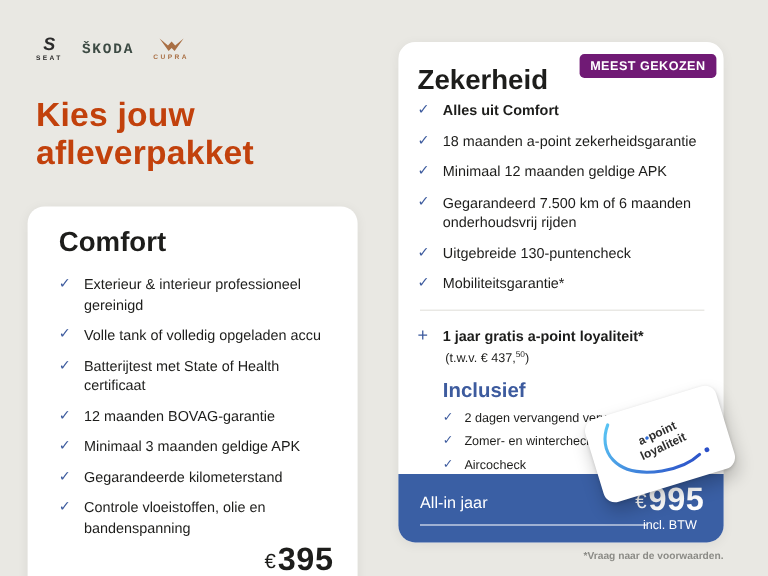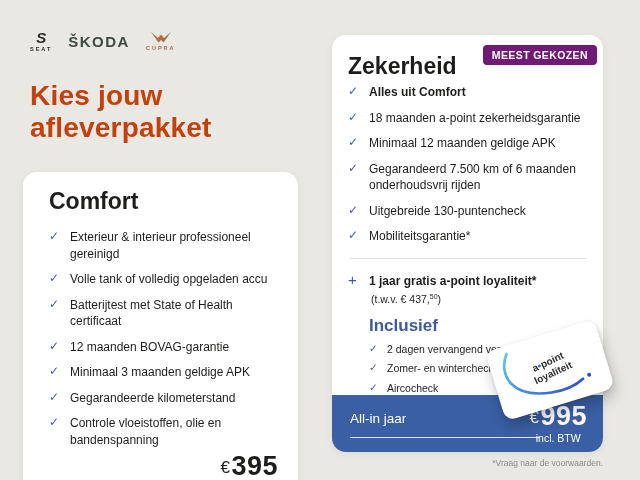--- a/index.html
+++ b/index.html
@@ -10,21 +10,21 @@
     color: #1D1D1B;
     position: relative;
   }
   .stage { position: absolute; inset: 0; }
 
   
   .brands { position: absolute; left: 30px; top: 30px; display: flex; align-items: center; gap: 16px; }
   .brand { display: flex; flex-direction: column; align-items: center; line-height: 1; }
   .seat-mark { font-size: 15px; font-weight: 700; font-style: italic; color: #2B2B2B; }
   .seat-word { font-size: 5.5px; letter-spacing: 2px; color: #2B2B2B; margin-top: 2px; font-weight: 700; }
-  .skoda-word { font-size: 15px; font-weight: 700; letter-spacing: 1.5px; color: #3C4A43; }
+  .skoda-word { font-size: 12px; font-weight: 700; letter-spacing: 1.5px; color: #3C4A43; font-family: Liberation Mono, monospace; }
   .cupra-word { font-size: 5.5px; letter-spacing: 2px; color: #A96F44; margin-top: 2px; font-weight: 700; }
 
   
   .heading { position: absolute; left: 30px; top: 80px; font-size: 28px; font-weight: 600; line-height: 32px; color: #c2410c; letter-spacing: 0.2px; }
   .heading span { display: block; }
 
   
   .card { position: absolute; background: #FFFFFF; border-radius: 14px; box-shadow: 0 2px 10px rgba(0,0,0,0.06); }
   .card-comfort { left: 23px; top: 172px; width: 275px; height: 336px; padding: 16px 14px 16px 26px; }
   .card-zekerheid { left: 332px; top: 35px; width: 271px; height: 417px; padding: 18px 14px 0 16px; overflow: visible; }
@@ -84,21 +84,21 @@
   .zfooter-line { position: absolute; left: 18px; right: 64px; bottom: 14px; height: 1px; background: rgba(255,255,255,0.85); }
   .zfooter-price { position: absolute; right: 16px; top: 6px; text-align: center; }
   .price-big { font-size: 27px; font-weight: 700; letter-spacing: 0.5px; }
   .price-cur { font-size: 17px; font-weight: 400; vertical-align: 2px; margin-right: 1px; }
   .price-note { font-size: 10.5px; margin-top: 0px; }
 
   
   .cprice { position: absolute; right: 20px; bottom: 14px; text-align: center; color: #1D1D1B; }
   .cprice .price-note { color: #1D1D1B; }
 
-  .disclaimer { position: absolute; right: 37px; top: 458px; font-size: 8.5px; color: #8B8B86; }
+  .disclaimer { position: absolute; right: 37px; top: 458px; font-size: 8.5px; color: #8B8B86; font-weight: bold; }
 </style>
 </head>
 <body>
 
 <div class="stage">
 
   <div class="brands">
     <div class="brand">
       <span class="seat-mark">S</span>
       <span class="seat-word">SEAT</span>

